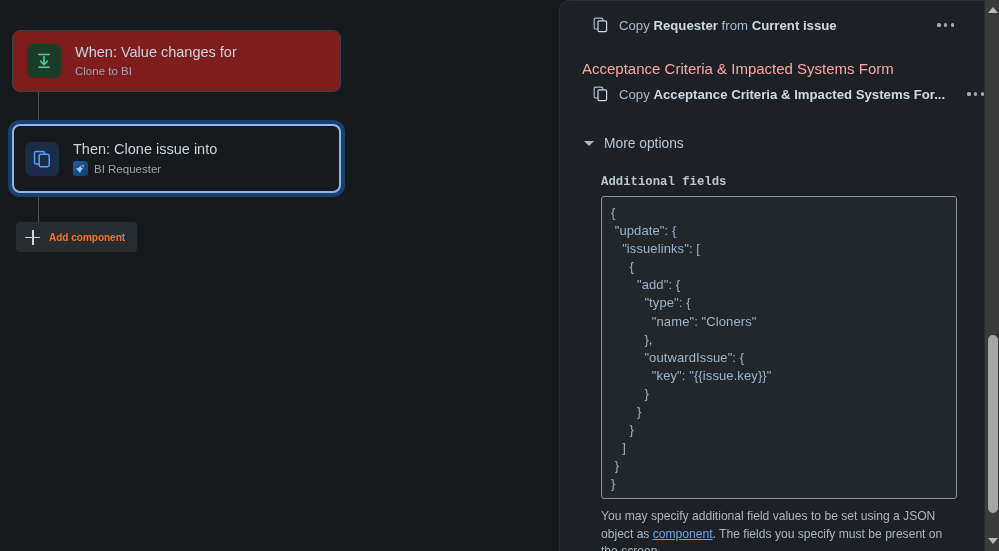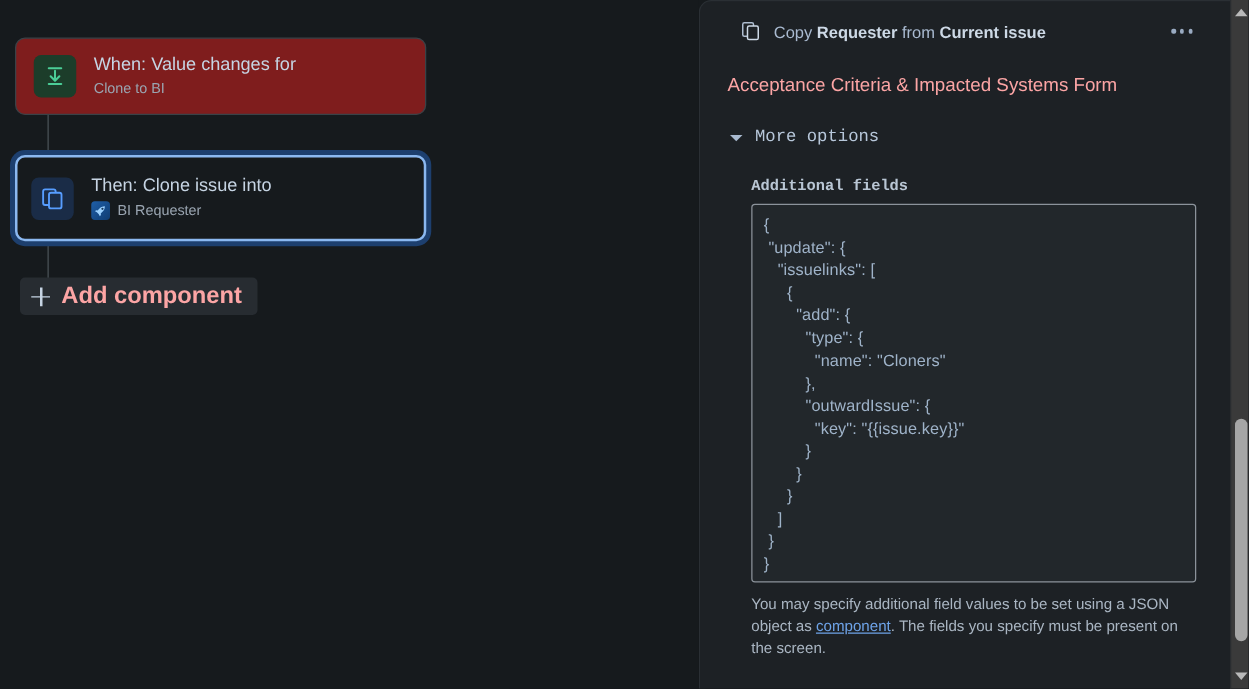--- a/index.html
+++ b/index.html
@@ -122,22 +122,22 @@
   }
   #add-component .plus::before,
   #add-component .plus::after {
     content: "";
     position: absolute;
     background: #c6d4e3;
   }
   #add-component .plus::before { left: 0; top: 7px; width: 15px; height: 1.5px; }
   #add-component .plus::after  { top: 0; left: 7px; height: 15px; width: 1.5px; }
   #add-component .label {
-    font-size: 19px;
-    color: #fca5a5;
+    font-size: 10px;
+    color: #f97316;
     font-weight: bold;
   }
 
   
   #panel {
     position: absolute;
     left: 559px; top: 0;
     width: 425px;
     height: 551px;
     background: #1d2125;
@@ -204,21 +204,20 @@
   .more-options .chev {
     width: 0; height: 0;
     border-left: 5px solid transparent;
     border-right: 5px solid transparent;
     border-top: 5px solid #a9bad0;
     flex: 0 0 10px;
   }
   .more-options .mlabel {
     font-size: 13.8px;
     color: #b7c7da;
-    font-family: Liberation Mono, monospace;
   }
 
   .field-label {
     font-size: 12.3px;
     color: #b9c6d4;
     font-weight: bold;
     padding-left: 41px;
     margin-top: 24px;
     line-height: 15px;
     font-family: Liberation Mono, monospace;
@@ -359,20 +358,34 @@
       <span class="copy-text"><span>Copy </span><b>Requester</b><span> from </span><b>Current issue</b></span>
       <span class="dots d1">
           <i></i>
           <i></i>
           <i></i>
         </span>
     </div>
 
     <div class="group-label">Acceptance Criteria &amp; Impacted Systems Form</div>
 
+    <div class="copy-row r2">
+      <span class="copy-icon">
+        <svg width="16" height="16" viewBox="0 0 16 16" aria-hidden="true">
+          <rect x="1.2" y="1.2" width="8.6" height="10.8" rx="1.3" fill="none" stroke="#aebdd0" stroke-width="1.2"></rect>
+          <rect x="5" y="3.8" width="8.6" height="10.8" rx="1.3" fill="#1d2125" stroke="#cdd9e6" stroke-width="1.2"></rect>
+        </svg>
+      </span>
+      <span class="copy-text"><span>Copy </span><b>Acceptance Criteria &amp; Impacted Systems For...</b></span>
+      <span class="dots d2">
+          <i></i>
+          <i></i>
+          <i></i>
+        </span>
+    </div>
 
     <div class="more-options">
       <span class="chev"></span>
       <span class="mlabel">More options</span>
     </div>
 
     <div class="field-label">Additional fields</div>
 
     <div id="json-box">
       <div id="json-text">{

